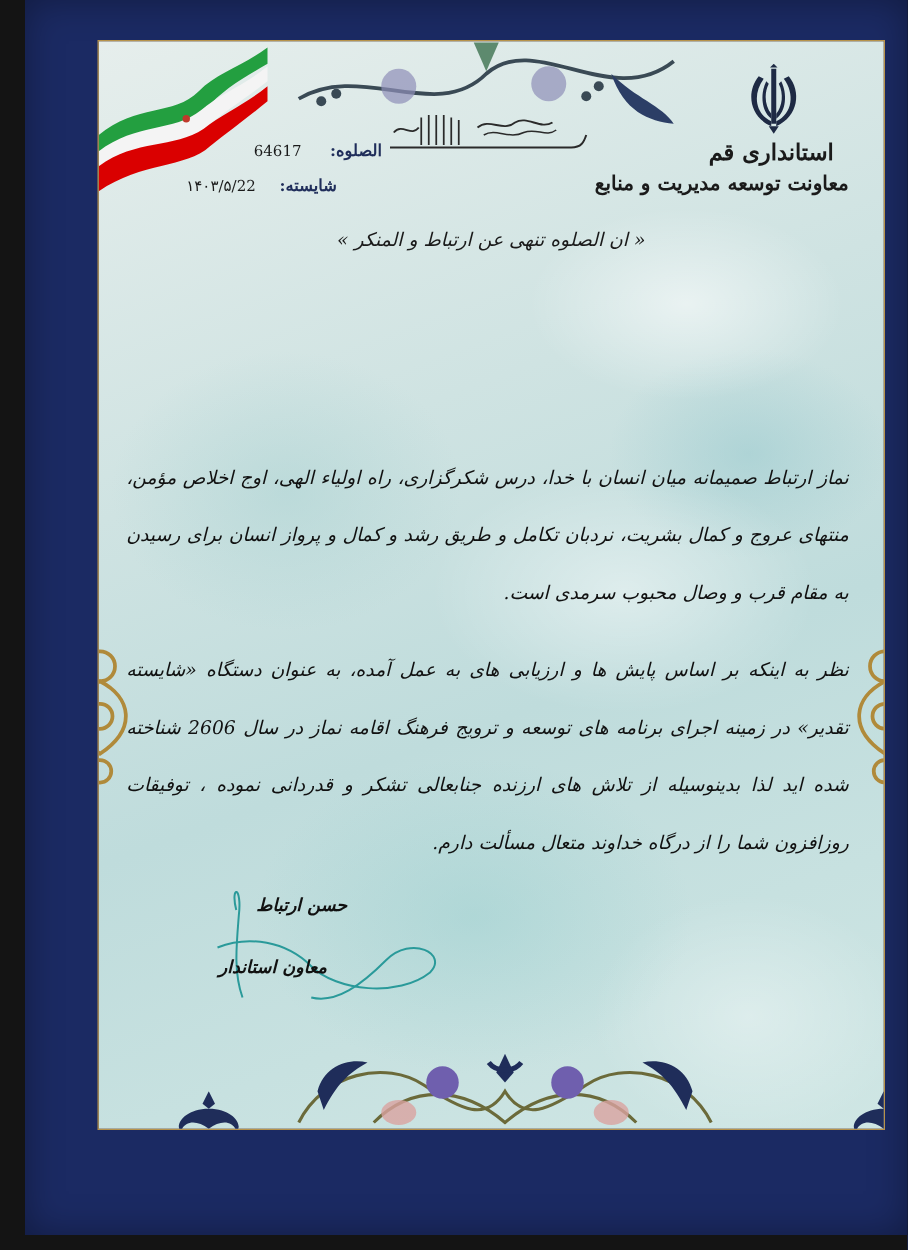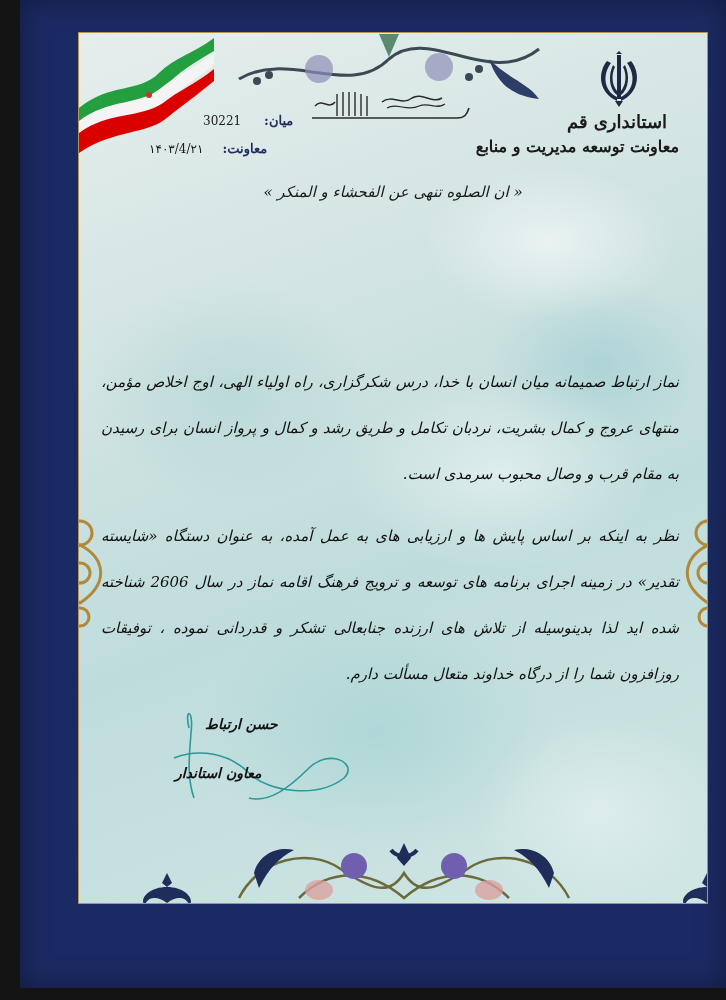--- a/index.html
+++ b/index.html
@@ -113,31 +113,31 @@
         <path d="M42 10 C52 22, 50 42, 32 50 L32 46 C45 40, 47 24, 38 12 Z"></path>
         <path d="M24 14 C19 24, 20 38, 28 44 L28 40 C23 34, 22 24, 26 16 Z"></path>
         <path d="M36 14 C41 24, 40 38, 32 44 L32 40 C37 34, 38 24, 34 16 Z"></path>
         <path d="M26 50 L30 56 L34 50 Z"></path>
       </g>
     </svg>
     <div class="abs hdr-title rtl">استانداری قم</div>
     <div class="abs hdr-sub rtl">معاونت توسعه مدیریت و منابع</div>
 
     <div class="abs meta-row meta-num rtl">
-      <span class="meta-label">میان:</span>
+      <span class="meta-label">الصلوه:</span>
       &nbsp;&nbsp;&nbsp;&nbsp;
-      <span>30221</span>
+      <span>64617</span>
     </div>
     <div class="abs meta-row meta-date rtl">
-      <span class="meta-label">معاونت:</span>
+      <span class="meta-label">شایسته:</span>
       &nbsp;&nbsp;&nbsp;
-      <span>۱۴۰۳/4/۲۱</span>
+      <span>۱۴۰۳/۵/22</span>
     </div>
 
-    <div class="abs verse rtl">« ان الصلوه تنهی عن الفحشاء و المنکر »</div>
+    <div class="abs verse rtl">« ان الصلوه تنهی عن ارتباط و المنکر »</div>
 
 
     <div class="abs para para1 rtl">نماز ارتباط صمیمانه میان انسان با خدا، درس شکرگزاری، راه اولیاء الهی، اوج اخلاص مؤمن، منتهای عروج و کمال بشریت، نردبان تکامل و طریق رشد و کمال و پرواز انسان برای رسیدن به مقام قرب و وصال محبوب سرمدی است.</div>
     <div class="abs para para2 rtl">نظر به اینکه بر اساس پایش ها و ارزیابی های به عمل آمده، به عنوان دستگاه «شایسته تقدیر» در زمینه اجرای برنامه های توسعه و ترویج فرهنگ اقامه نماز در سال 2606 شناخته شده اید لذا بدینوسیله از تلاش های ارزنده جنابعالی تشکر و قدردانی نموده ، توفیقات روزافزون شما را از درگاه خداوند متعال مسألت دارم.</div>
 
     <svg class="abs signature" viewBox="0 0 200 110">
       <path d="M30 30 C25 10, 35 10, 32 35 C30 60, 28 80, 35 100 M15 60 C40 50, 70 55, 90 75 C110 95, 160 100, 185 80 C200 65, 170 50, 150 70 C130 90, 110 105, 90 100" stroke="#2a9a9a" stroke-width="1.6" fill="none"></path>
     </svg>
     <div class="abs signer rtl">حسن ارتباط</div>
     <div class="abs signer-role rtl">معاون استاندار</div>

